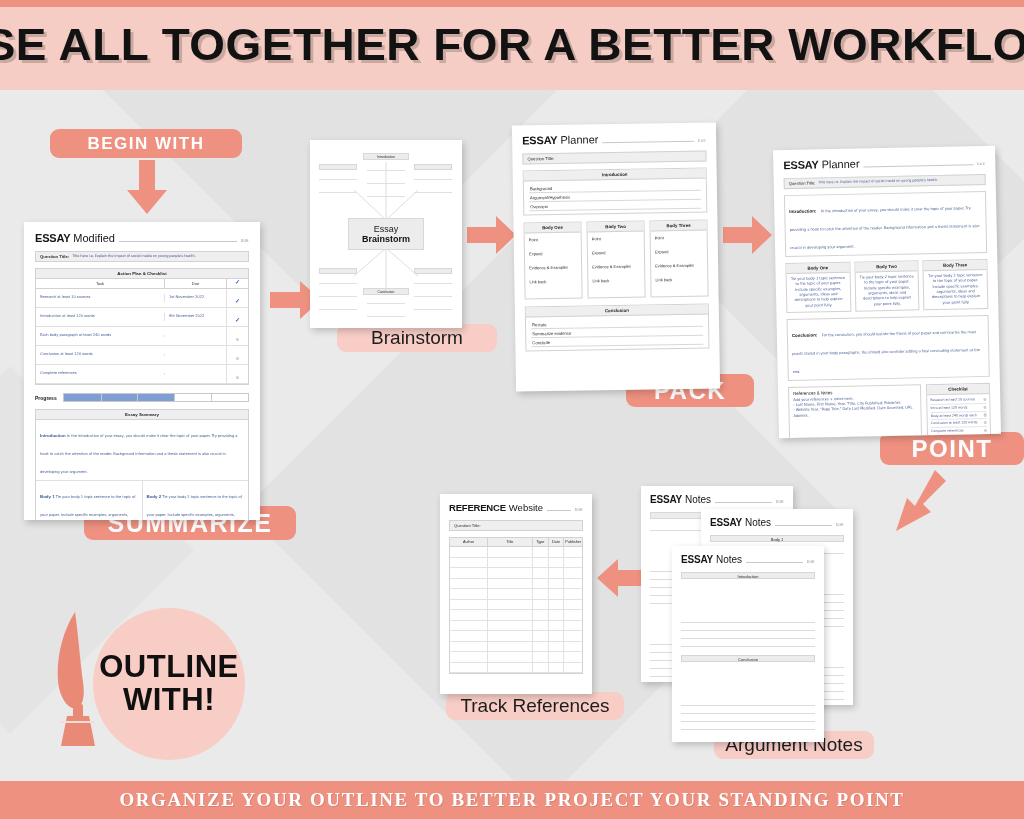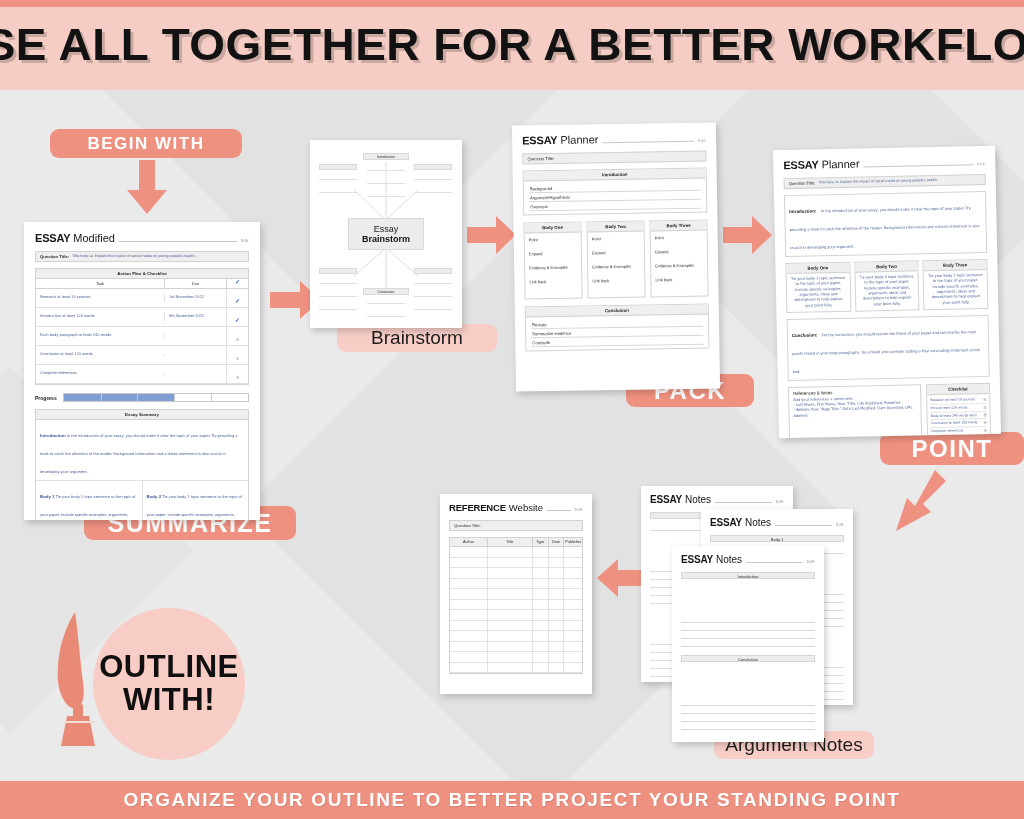--- a/index.html
+++ b/index.html
@@ -31,21 +31,21 @@
     font-family: "Liberation Sans Narrow","Liberation Sans", sans-serif;
     font-weight: 900; font-size: 45px; letter-spacing: 0.5px; color: #121212;
     transform: scaleX(1.02); text-shadow: 3px 3px 0 rgba(0,0,0,0.18);
     white-space: nowrap;
   }
   .bottom-banner {
     position: absolute; left: 0; bottom: 0; width: 1024px; height: 38px;
     background: #ef9180; display: flex; align-items: center; justify-content: center;
   }
   .bottom-banner h2 {
-    font-family: Liberation Sans, sans-serif;
+    font-family: Liberation Serif, serif;
     font-weight: 900; font-size: 19px; letter-spacing: 1.6px; color: #ffffff;
     text-shadow: 1px 1px 0 rgba(0,0,0,0.10);
     white-space: nowrap;
   }
 
   
   .pill {
     position: absolute; display: flex; align-items: center; justify-content: center;
     border-radius: 9px; white-space: nowrap;
   }
@@ -144,20 +144,21 @@
 
   <div class="bottom-banner">
     <h2>ORGANIZE YOUR OUTLINE TO BETTER PROJECT YOUR STANDING POINT</h2>
   </div>
 
   <div class="pill pill-strong" id="lbl-summarize">SUMMARIZE</div>
   <div class="pill pill-strong" id="lbl-begin">BEGIN WITH</div>
   <div class="pill pill-strong" id="lbl-plan">PACK</div>
   <div class="pill pill-strong" id="lbl-edit">POINT</div>
   <div class="pill pill-light" id="lbl-brainstorm">Brainstorm</div>
+  <div class="pill pill-light" id="lbl-track">Track References</div>
   <div class="pill pill-light" id="lbl-notes">Argument Notes</div>
 
   <div class="arrow" style="left:126px;top:160px;width:42px;height:55px;">
     <svg viewBox="0 0 42 55">
         <path d="M13 0 H29 V30 H41 L21 54 L1 30 H13 Z" fill="#ef9180"></path>
       </svg>
   </div>
   <div class="arrow" style="left:270px;top:280px;width:52px;height:40px;">
     <svg viewBox="0 0 52 40">
         <path d="M0 12 H30 V1 L51 20 L30 39 V28 H0 Z" fill="#ef9180"></path>

